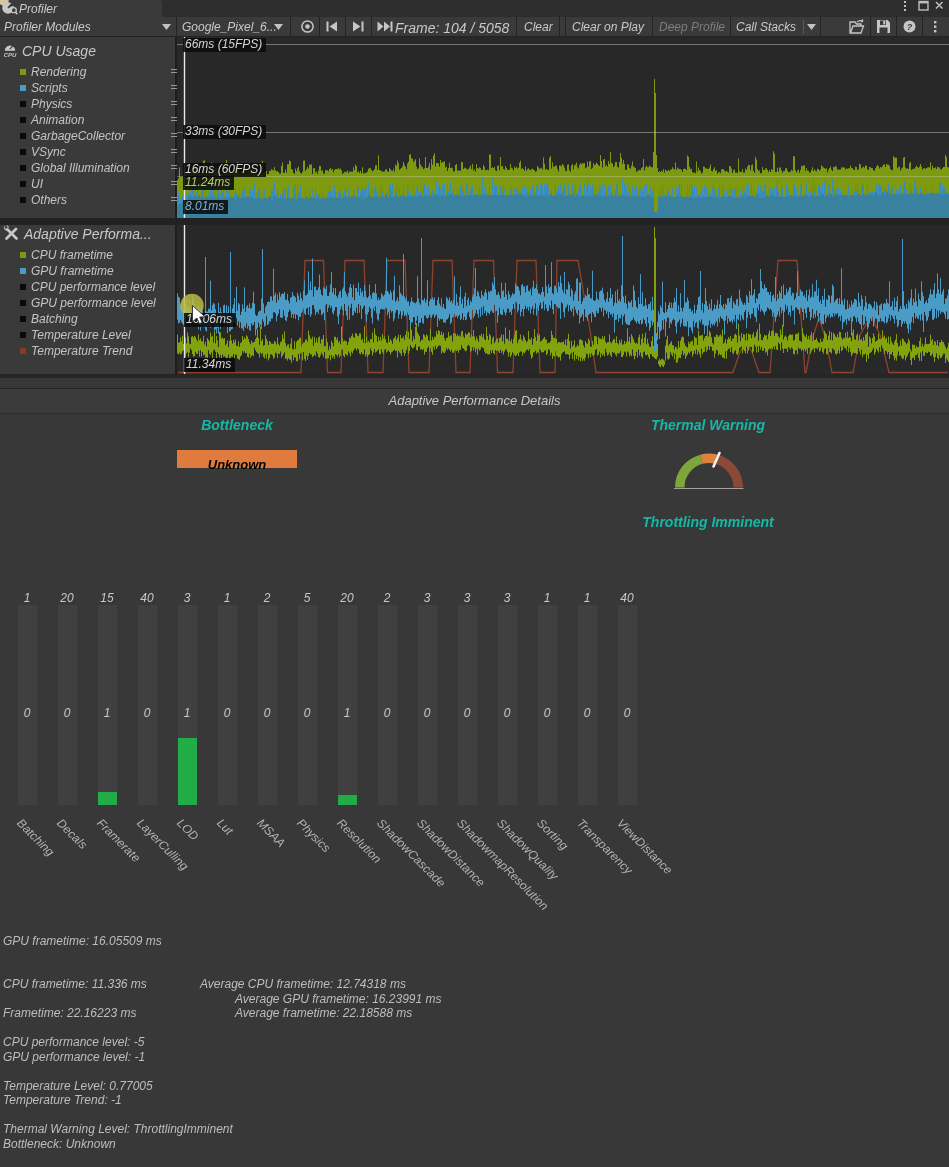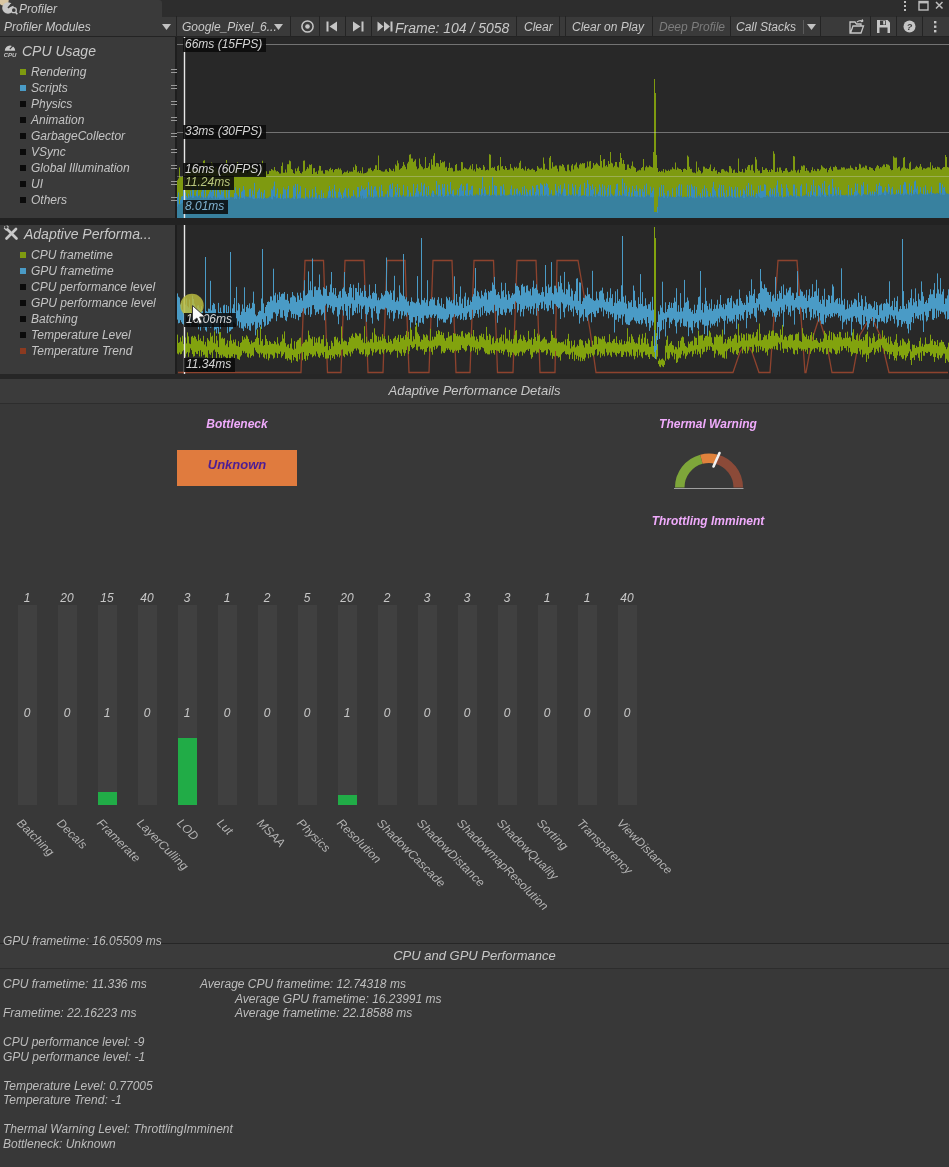--- a/index.html
+++ b/index.html
@@ -11,21 +11,21 @@
 .lbox { position:absolute; background:rgba(10,10,10,0.87); color:#d6d6d6; font-size:12px;
   line-height:13px; padding:0 4px 1px 2px; white-space:nowrap; }
 .leg { position:absolute; left:20px; width:170px; height:16px; }
 .leg .sw { position:absolute; left:0; top:5px; width:6px; height:6px; }
 .leg .tx { position:absolute; left:11px; top:1px; font-size:12px; color:#c4c4c4; white-space:nowrap; }
 .leg .grip { position:absolute; left:151px; top:5px; width:17px; height:4px;
   border-top:1px solid #9a9a9a; border-bottom:1px solid #9a9a9a; }
 .strip { position:absolute; left:0; width:949px; height:26px; background:#3b3b3b;
   border-top:1px solid #262626; border-bottom:1px solid #2d2d2d; text-align:center;
   line-height:24px; font-size:13px; color:#c8c8c8; }
-.blab { position:absolute; font-size:12px; font-weight:bold; color:#f0abfc; text-align:center; width:160px; }
+.blab { position:absolute; font-size:14px; font-weight:bold; color:#14b8a6; text-align:center; width:160px; }
 .snum { position:absolute; width:40px; text-align:center; font-size:12px; color:#c8c8c8; }
 .slab { position:absolute; font-size:12px; color:#b2b2b2; white-space:nowrap;
   transform:rotate(45deg); transform-origin:0 0; }
 .stat { position:absolute; font-size:12px; color:#bdbdbd; white-space:nowrap; }
 </style>
 </head>
 <body>
 <div id="stage">
 
 <div class="abs" style="left:0;top:0;width:949px;height:17px;background:#2d2d2d"></div>
@@ -248,24 +248,24 @@
 <div class="lbox" style="left:184px;top:312.5px">16.06ms</div>
 <div class="lbox" style="left:184px;top:358px">11.34ms</div>
 
 <svg class="abs" style="left:192px;top:305px" width="15" height="20" viewBox="0 0 15 20">
   <polygon points="0.5,0.5 0.5,16.7 4.9,13 7.4,18.7 10.2,17.5 7.7,12 13.1,11.9" fill="#fbfbfb" stroke="#3c3c3c" stroke-width="1"></polygon>
 </svg>
 
 <div class="abs" style="left:0;top:218px;width:949px;height:7px;background:#222222"></div>
 
 <div class="abs" style="left:0;top:374px;width:949px;height:4px;background:#262626"></div>
-<div class="strip" style="top:378px">Adaptive Performance Details</div>
+<div class="strip" style="top:388px">Adaptive Performance Details</div>
 
 <div class="blab" style="left:157px;top:417px">Bottleneck</div>
-<div class="abs" style="left:177px;top:450px;width:120px;height:36px;background:#e07b3e;text-align:center;line-height:30px;font-size:13px;font-weight:bold;color:#4c1d95">Unknown</div>
+<div class="abs" style="left:177px;top:450px;width:120px;height:18px;background:#e07b3e;text-align:center;line-height:30px;font-size:13px;font-weight:bold;color:#000000">Unknown</div>
 
 <div class="blab" style="left:628px;top:417px">Thermal Warning</div>
 <svg class="abs" style="left:670px;top:448px" width="78" height="42" viewBox="0 0 78 42">
   <path d="M9.75 39.5 A 29.25 29.25 0 0 1 31.43 11.25" fill="none" stroke="#7ea63a" stroke-width="9.5"></path>
   <path d="M31.43 11.25 A 29.25 29.25 0 0 1 46.08 11.12" fill="none" stroke="#e0823c" stroke-width="9.5"></path>
   <path d="M46.08 11.12 A 29.25 29.25 0 0 1 68.25 39.5" fill="none" stroke="#8b4a38" stroke-width="9.5"></path>
   <line x1="4" y1="40.5" x2="73.5" y2="40.5" stroke="#a0a0a0" stroke-width="1"></line>
   <line x1="43.5" y1="18.5" x2="49.5" y2="5" stroke="#f2f2f2" stroke-width="2.6" stroke-linecap="round"></line>
 </svg>
 <div class="blab" style="left:628px;top:514px">Throttling Imminent</div>
@@ -331,27 +331,26 @@
 <div class="slab" style="left:544px;top:816px">Sorting</div>
 <div class="snum" style="left:567px;top:591px">1</div>
 <div class="abs" style="left:577.5px;top:605px;width:19px;height:200px;background:#404040"></div>
 <div class="snum" style="left:567px;top:706px">0</div>
 <div class="slab" style="left:584px;top:816px">Transparency</div>
 <div class="snum" style="left:607px;top:591px">40</div>
 <div class="abs" style="left:617.5px;top:605px;width:19px;height:200px;background:#404040"></div>
 <div class="snum" style="left:607px;top:706px">0</div>
 <div class="slab" style="left:624px;top:816px">ViewDistance</div>
 
-<div class="strip" style="top:943px">CPU and GPU Performance</div>
 <div class="stat" style="left:3px;top:977px">CPU frametime: 11.336 ms</div>
 <div class="stat" style="left:200px;top:977px">Average CPU frametime: 12.74318 ms</div>
 <div class="stat" style="left:3px;top:934px">GPU frametime: 16.05509 ms</div>
 <div class="stat" style="left:235px;top:991.5px">Average GPU frametime: 16.23991 ms</div>
 <div class="stat" style="left:3px;top:1006px">Frametime: 22.16223 ms</div>
 <div class="stat" style="left:235px;top:1006px">Average frametime: 22.18588 ms</div>
-<div class="stat" style="left:3px;top:1035px">CPU performance level: -9</div>
+<div class="stat" style="left:3px;top:1035px">CPU performance level: -5</div>
 <div class="stat" style="left:3px;top:1049.5px">GPU performance level: -1</div>
 <div class="stat" style="left:3px;top:1078.5px">Temperature Level: 0.77005</div>
 <div class="stat" style="left:3px;top:1093px">Temperature Trend: -1</div>
 <div class="stat" style="left:3px;top:1122px">Thermal Warning Level: ThrottlingImminent</div>
 <div class="stat" style="left:3px;top:1136.5px">Bottleneck: Unknown</div>
 
 </div>
 
 </body></html>

